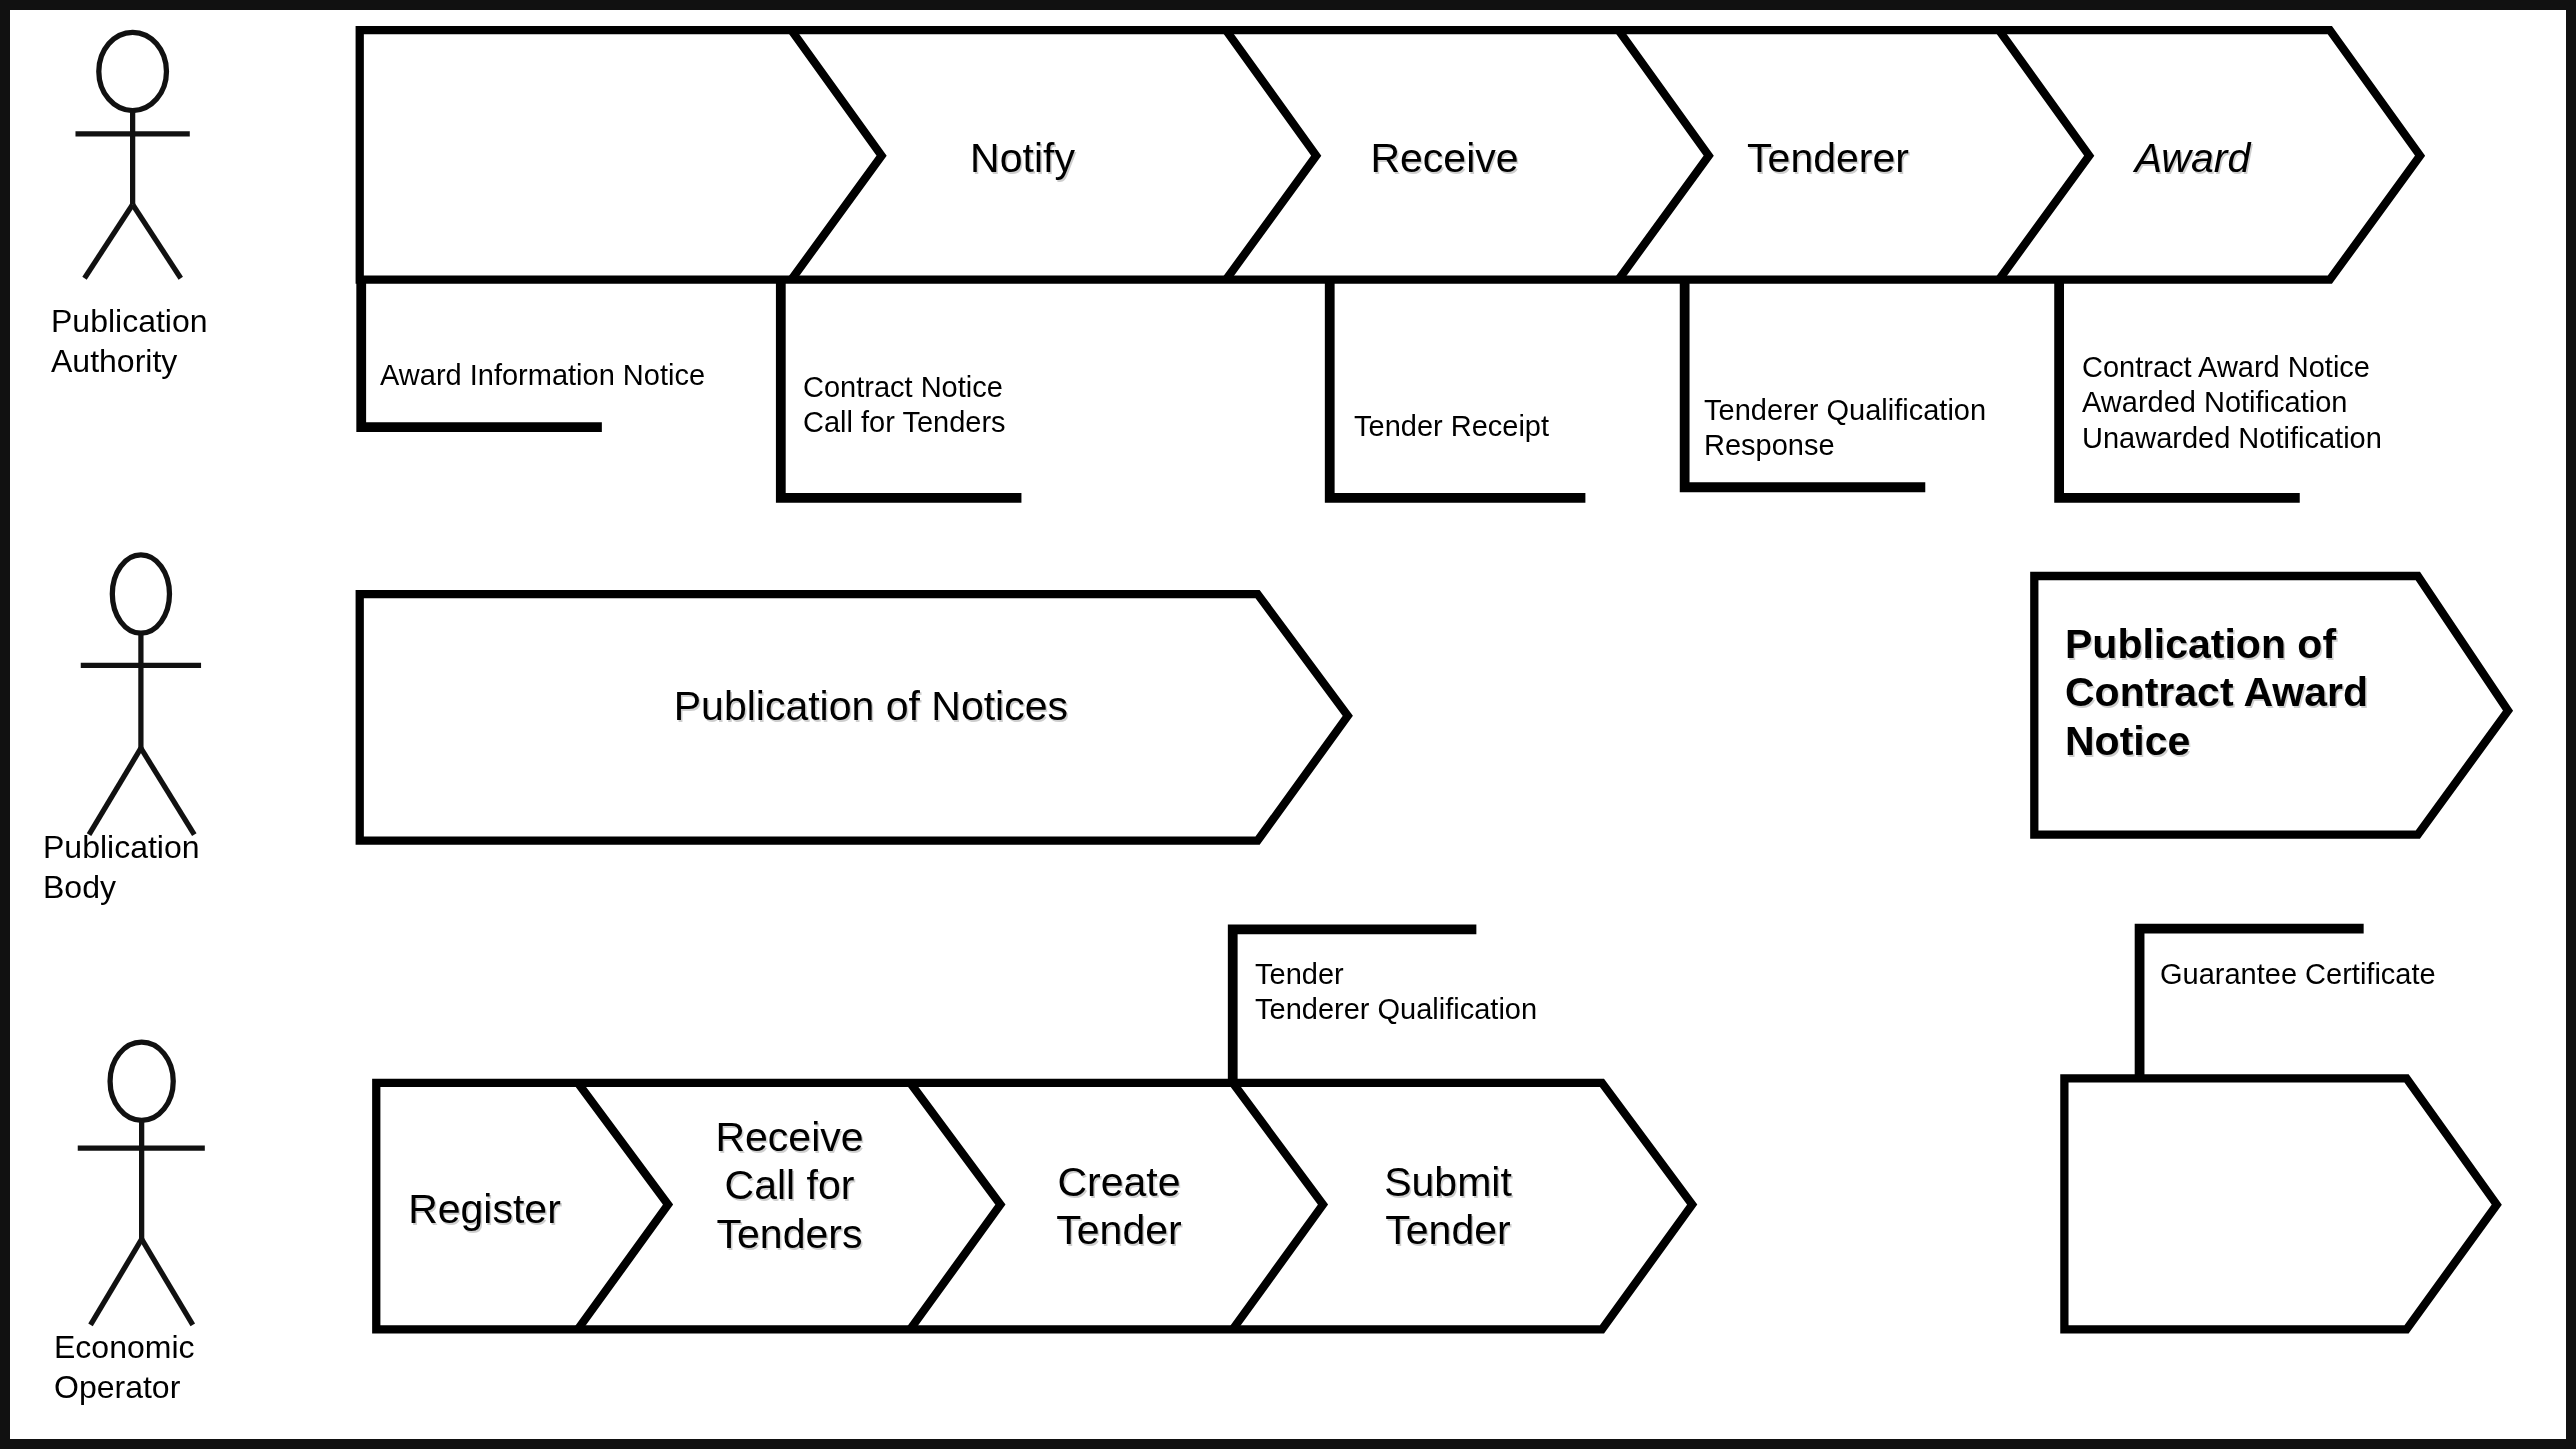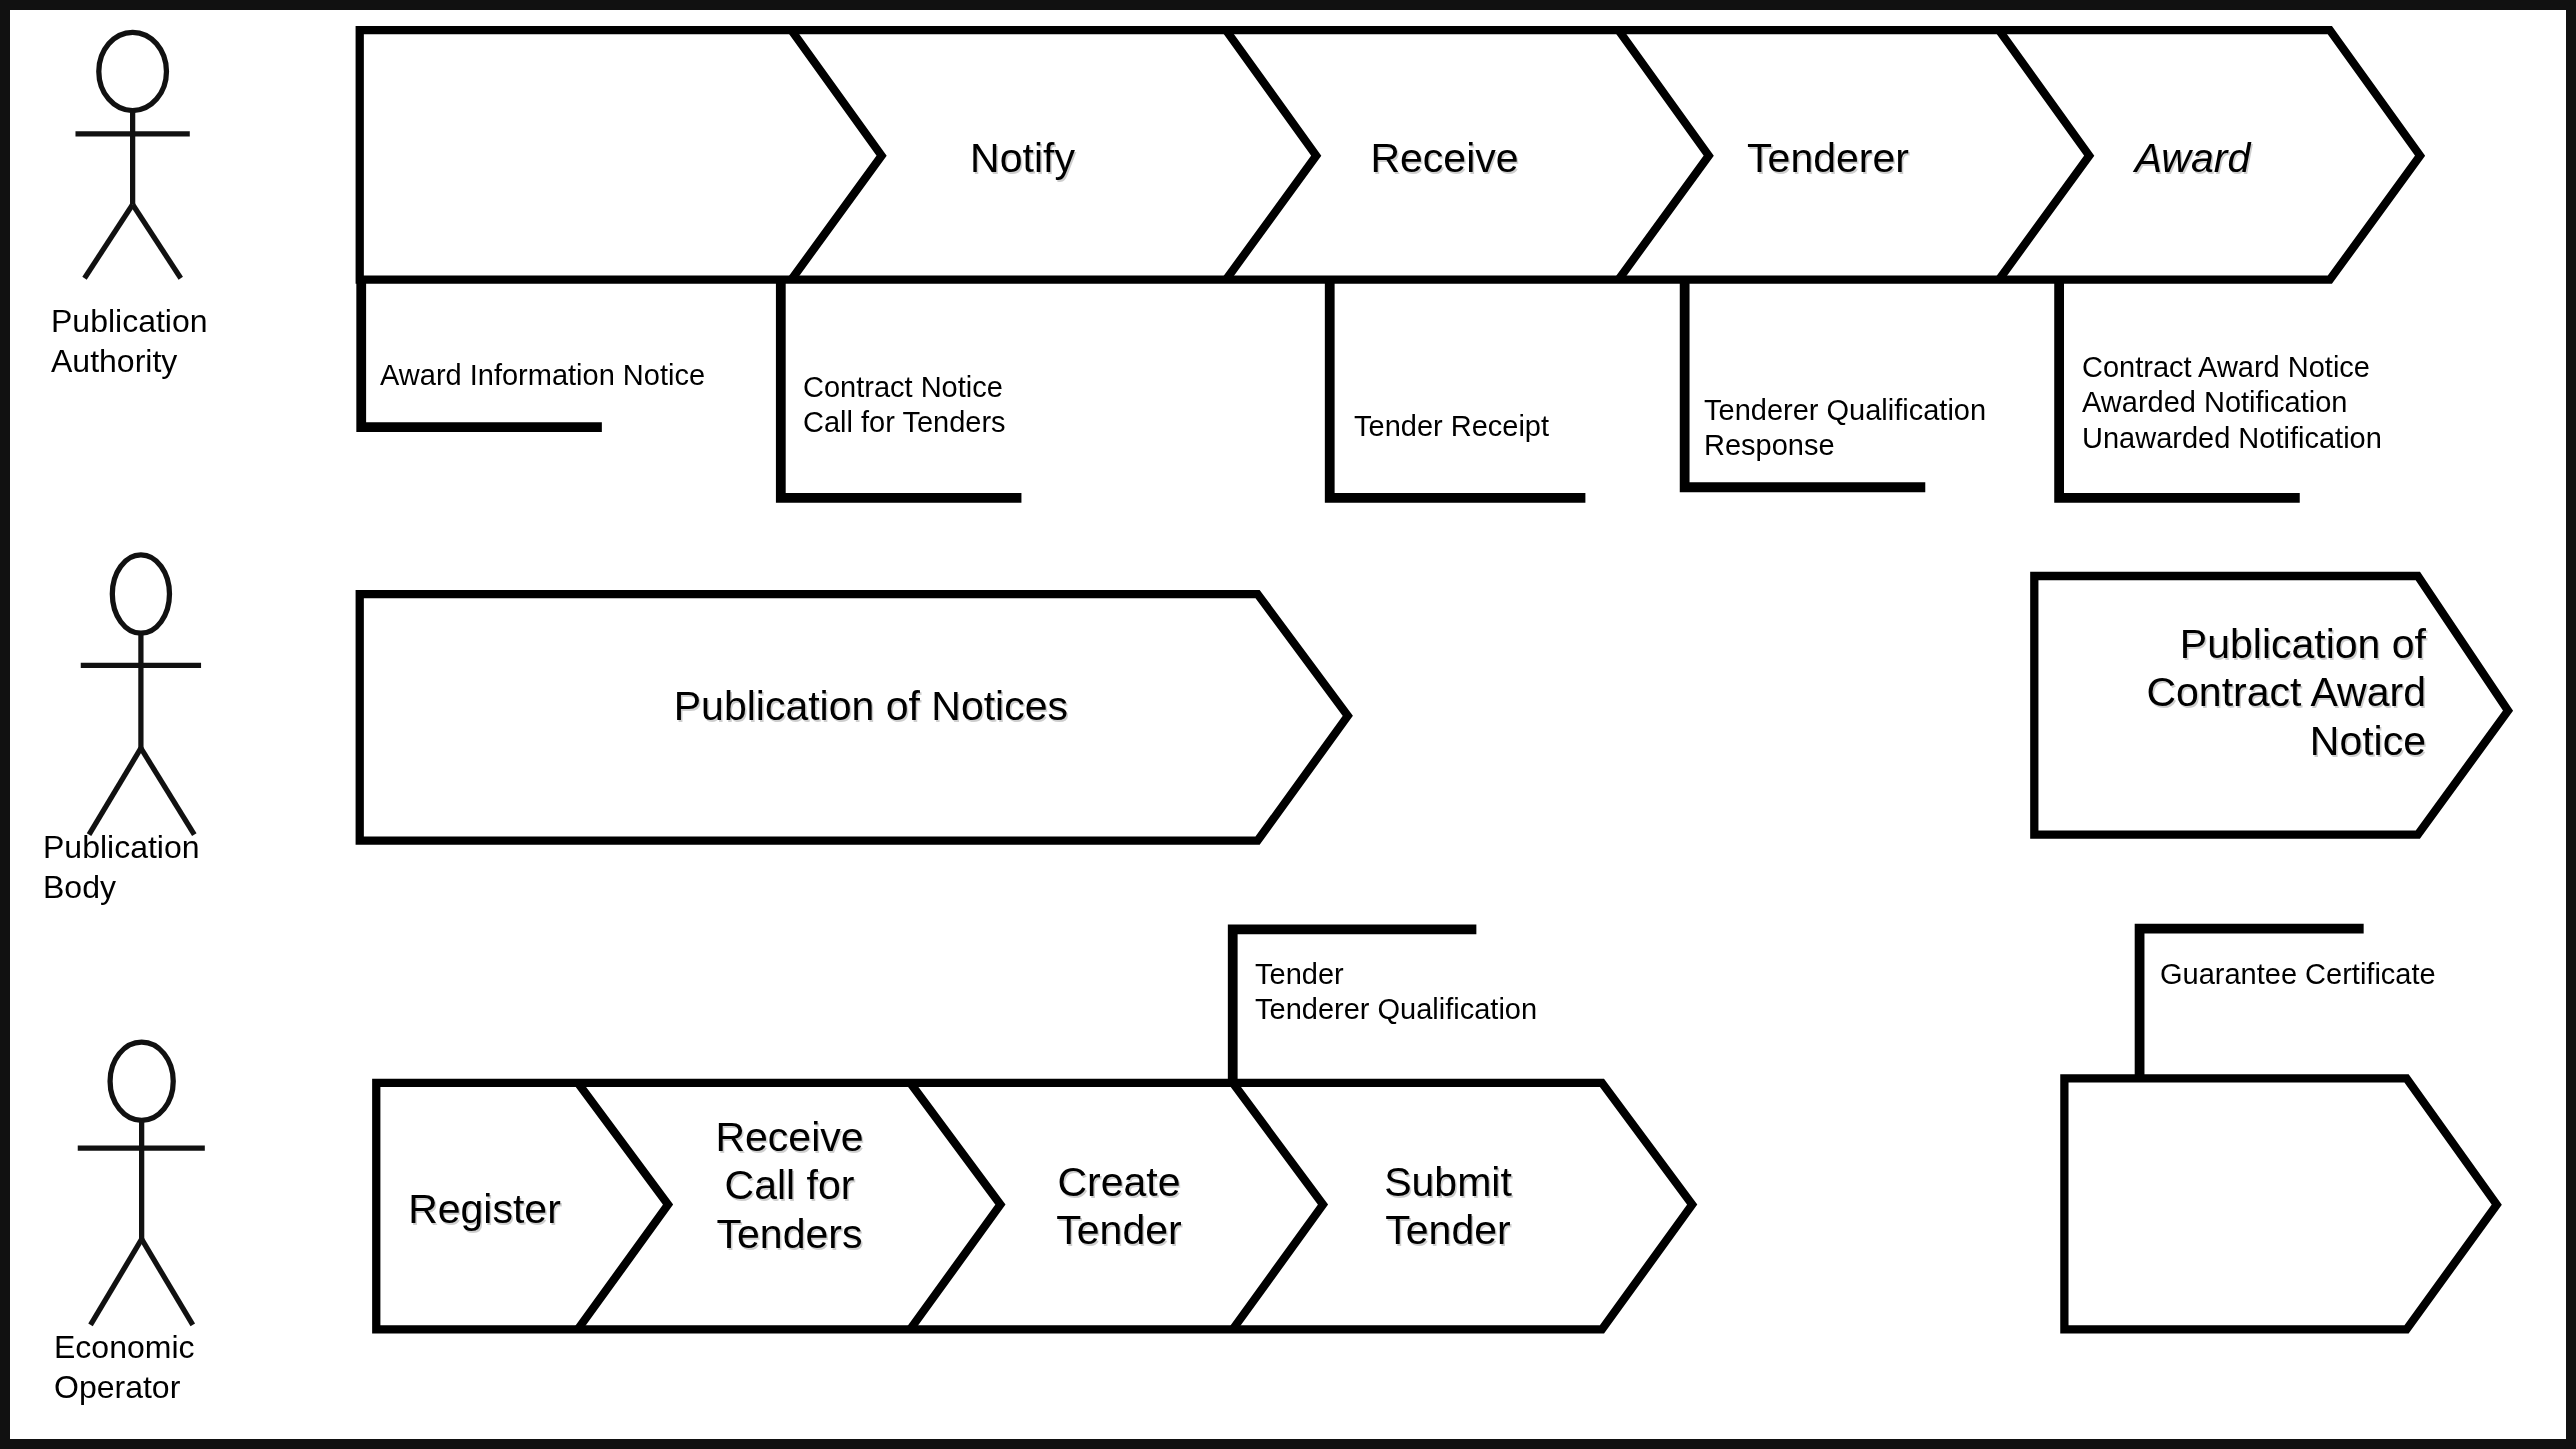--- a/index.html
+++ b/index.html
@@ -134,21 +134,21 @@
   <div class="artifact" style="left:803px;top:370px;width:421px;">Contract Notice
 Call for Tenders</div>
   <div class="artifact" style="left:1354px;top:409px;width:376px;">Tender Receipt</div>
   <div class="artifact" style="left:1704px;top:393px;width:399px;">Tenderer Qualification
 Response</div>
   <div class="artifact" style="left:2082px;top:350px;width:451px;">Contract Award Notice
 Awarded Notification
 Unawarded Notification</div>
 
   <div class="lbl phase-label" style="left:391px;top:682px;width:677px;text-align:right;">Publication of Notices</div>
-  <div class="lbl phase-label" style="left:2065px;top:620px;width:361px;text-align:right;">Publication of
+  <div class="lbl phase-label" style="left:2065px;top:620px;width:361px;text-align:left;font-weight:bold;">Publication of
 Contract Award
 Notice</div>
 
   <div class="artifact" style="left:1255px;top:957px;width:481px;">Tender
 Tenderer Qualification</div>
   <div class="artifact" style="left:2160px;top:957px;width:451px;">Guarantee Certificate</div>
 
   <div class="lbl phase-label" style="left:385px;top:1185px;width:199px;">Register</div>
   <div class="lbl phase-label" style="left:669px;top:1113px;width:241px;">Receive
 Call for

